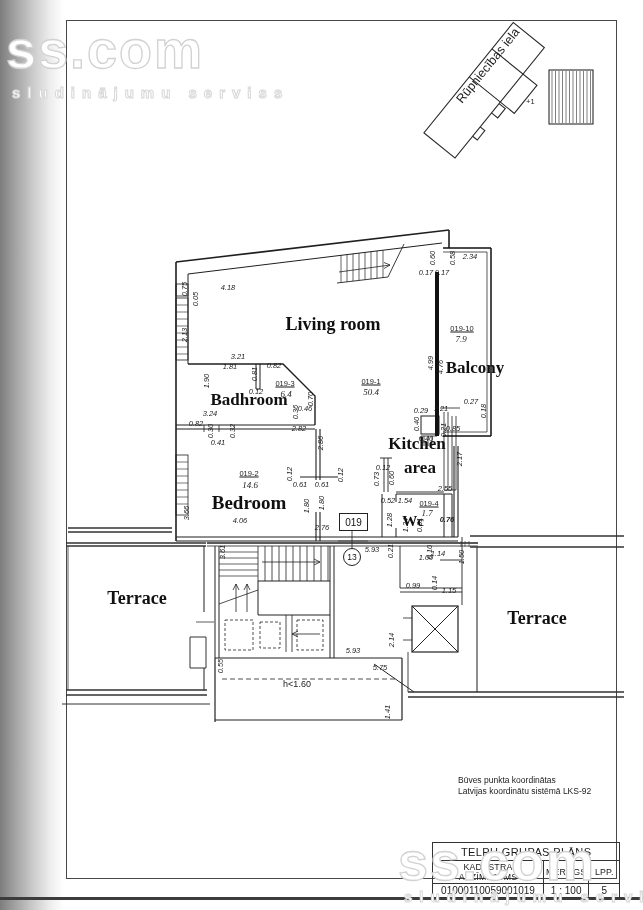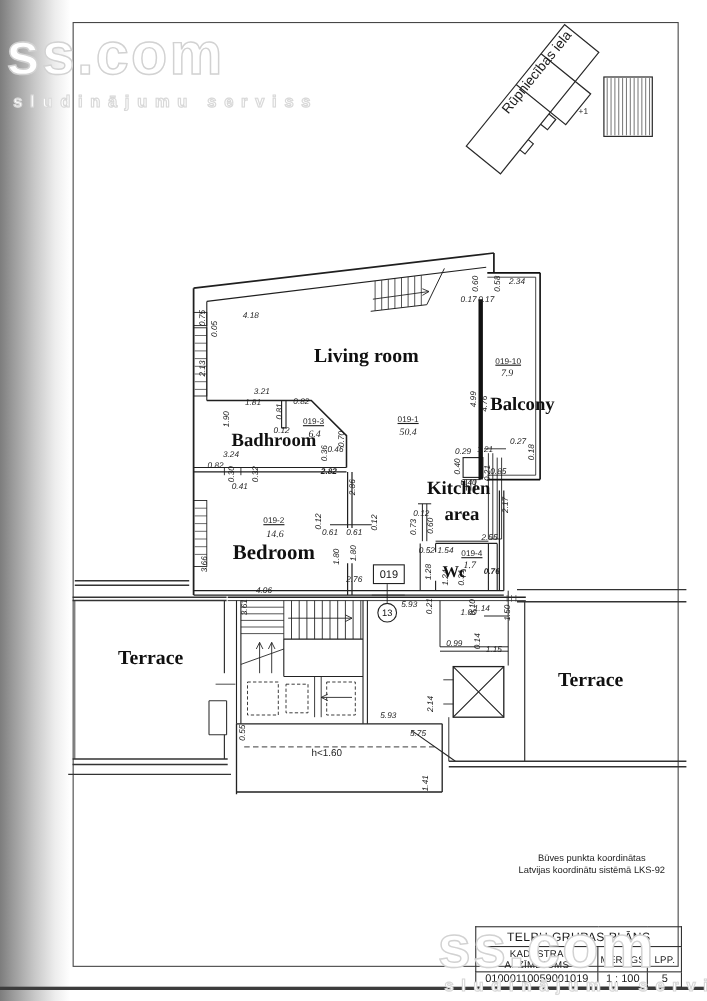--- a/index.html
+++ b/index.html
@@ -28,21 +28,21 @@
   .dim.rot{transform:translate(-50%,-50%) rotate(-90deg);}
   #height-note{position:absolute;left:297px;top:684px;transform:translate(-50%,-50%);
       font-size:9px;color:#1c1c1c;z-index:3;}
   #group-code-box{position:absolute;left:339px;top:513px;width:27px;height:16px;border:1.6px solid #222;
       display:flex;align-items:center;justify-content:center;font-size:10px;color:#111;background:#fff;z-index:4;}
   #point-circle{position:absolute;left:343px;top:548px;width:16px;height:16px;border:1.1px solid #222;
       border-radius:50%;display:flex;align-items:center;justify-content:center;font-size:8.5px;color:#111;background:#fff;z-index:4;}
   
   #linework{position:absolute;left:0;top:0;z-index:2;}
   
-  #coords-caption{position:absolute;left:458px;top:775px;width:160px;text-align:center;
+  #coords-caption{position:absolute;left:458px;top:775px;width:160px;text-align:left;
       font-size:8.5px;line-height:1.25;color:#222;z-index:4;}
   #coords-table{position:absolute;left:488px;top:797px;border-collapse:collapse;z-index:4;}
   #coords-table td{border:1px solid #333;text-align:center;color:#222;padding:0 2px;}
   #coords-table .h-point{width:26px;font-size:7.5px;line-height:1.05;}
   #coords-table .h-xy{width:44px;font-size:9.5px;font-style:italic;font-family:"Liberation Serif",serif;}
   #coords-table .v{font-size:8.5px;height:13px;}
   
   #title-block{position:absolute;left:432px;top:842px;border-collapse:collapse;z-index:4;background:transparent;}
   #title-block td{border:1.2px solid #333;text-align:center;color:#1a1a1a;padding:1px 2px;}
   .tb-title{font-size:11px;letter-spacing:.4px;height:15px;}
@@ -240,34 +240,34 @@
       <span class="dim" style="left: 426px; top: 438px;">0.40</span>
       <span class="dim" style="left: 230px; top: 366px;">1.81</span>
       <span class="dim rot" style="left: 254px; top: 374px;">0.81</span>
       <span class="dim" style="left: 274px; top: 365px;">0.82</span>
       <span class="dim" style="left: 256px; top: 391px;">0.12</span>
       <span class="dim rot" style="left: 206px; top: 381px;">1.90</span>
       <span class="dim" style="left: 210px; top: 413px;">3.24</span>
       <span class="dim rot" style="left: 310px; top: 399px;">0.70</span>
       <span class="dim" style="left: 305px; top: 408px;">0.46</span>
       <span class="dim rot" style="left: 295px; top: 412px;">0.36</span>
-      <span class="dim" style="left: 299px; top: 428px; font-weight: bold;">2.82</span>
+      <span class="dim" style="left: 299px; top: 428px;">2.82</span>
       <span class="dim" style="left: 196px; top: 423px;">0.82</span>
       <span class="dim rot" style="left: 210px; top: 431px;">0.30</span>
       <span class="dim rot" style="left: 232px; top: 431px;">0.32</span>
       <span class="dim" style="left: 218px; top: 442px;">0.41</span>
       <span class="dim rot" style="left: 320px; top: 443px;">2.86</span>
       <span class="dim rot" style="left: 289px; top: 474px;">0.12</span>
       <span class="dim" style="left: 300px; top: 484px;">0.61</span>
       <span class="dim" style="left: 322px; top: 484px;">0.61</span>
       <span class="dim rot" style="left: 340px; top: 475px;">0.12</span>
       <span class="dim rot" style="left: 306px; top: 506px;">1.80</span>
       <span class="dim rot" style="left: 321px; top: 503px;">1.80</span>
       <span class="dim rot" style="left: 186px; top: 513px;">3.66</span>
-      <span class="dim" style="left: 240px; top: 537px;">4.06</span>
+      <span class="dim" style="left: 240px; top: 520px;">4.06</span>
       <span class="dim" style="left: 322px; top: 527px;">2.76</span>
       <span class="dim" style="left: 372px; top: 549px;">5.93</span>
       <span class="dim rot" style="left: 390px; top: 551px;">0.21</span>
       <span class="dim" style="left: 383px; top: 467px;">0.12</span>
       <span class="dim rot" style="left: 376px; top: 479px;">0.73</span>
       <span class="dim rot" style="left: 391px; top: 478px;">0.60</span>
       <span class="dim rot" style="left: 459px; top: 459px;">2.17</span>
       <span class="dim" style="left: 445px; top: 488px;">2.55</span>
       <span class="dim" style="left: 388px; top: 500px;">0.52</span>
       <span class="dim" style="left: 405px; top: 500px;">1.54</span>

